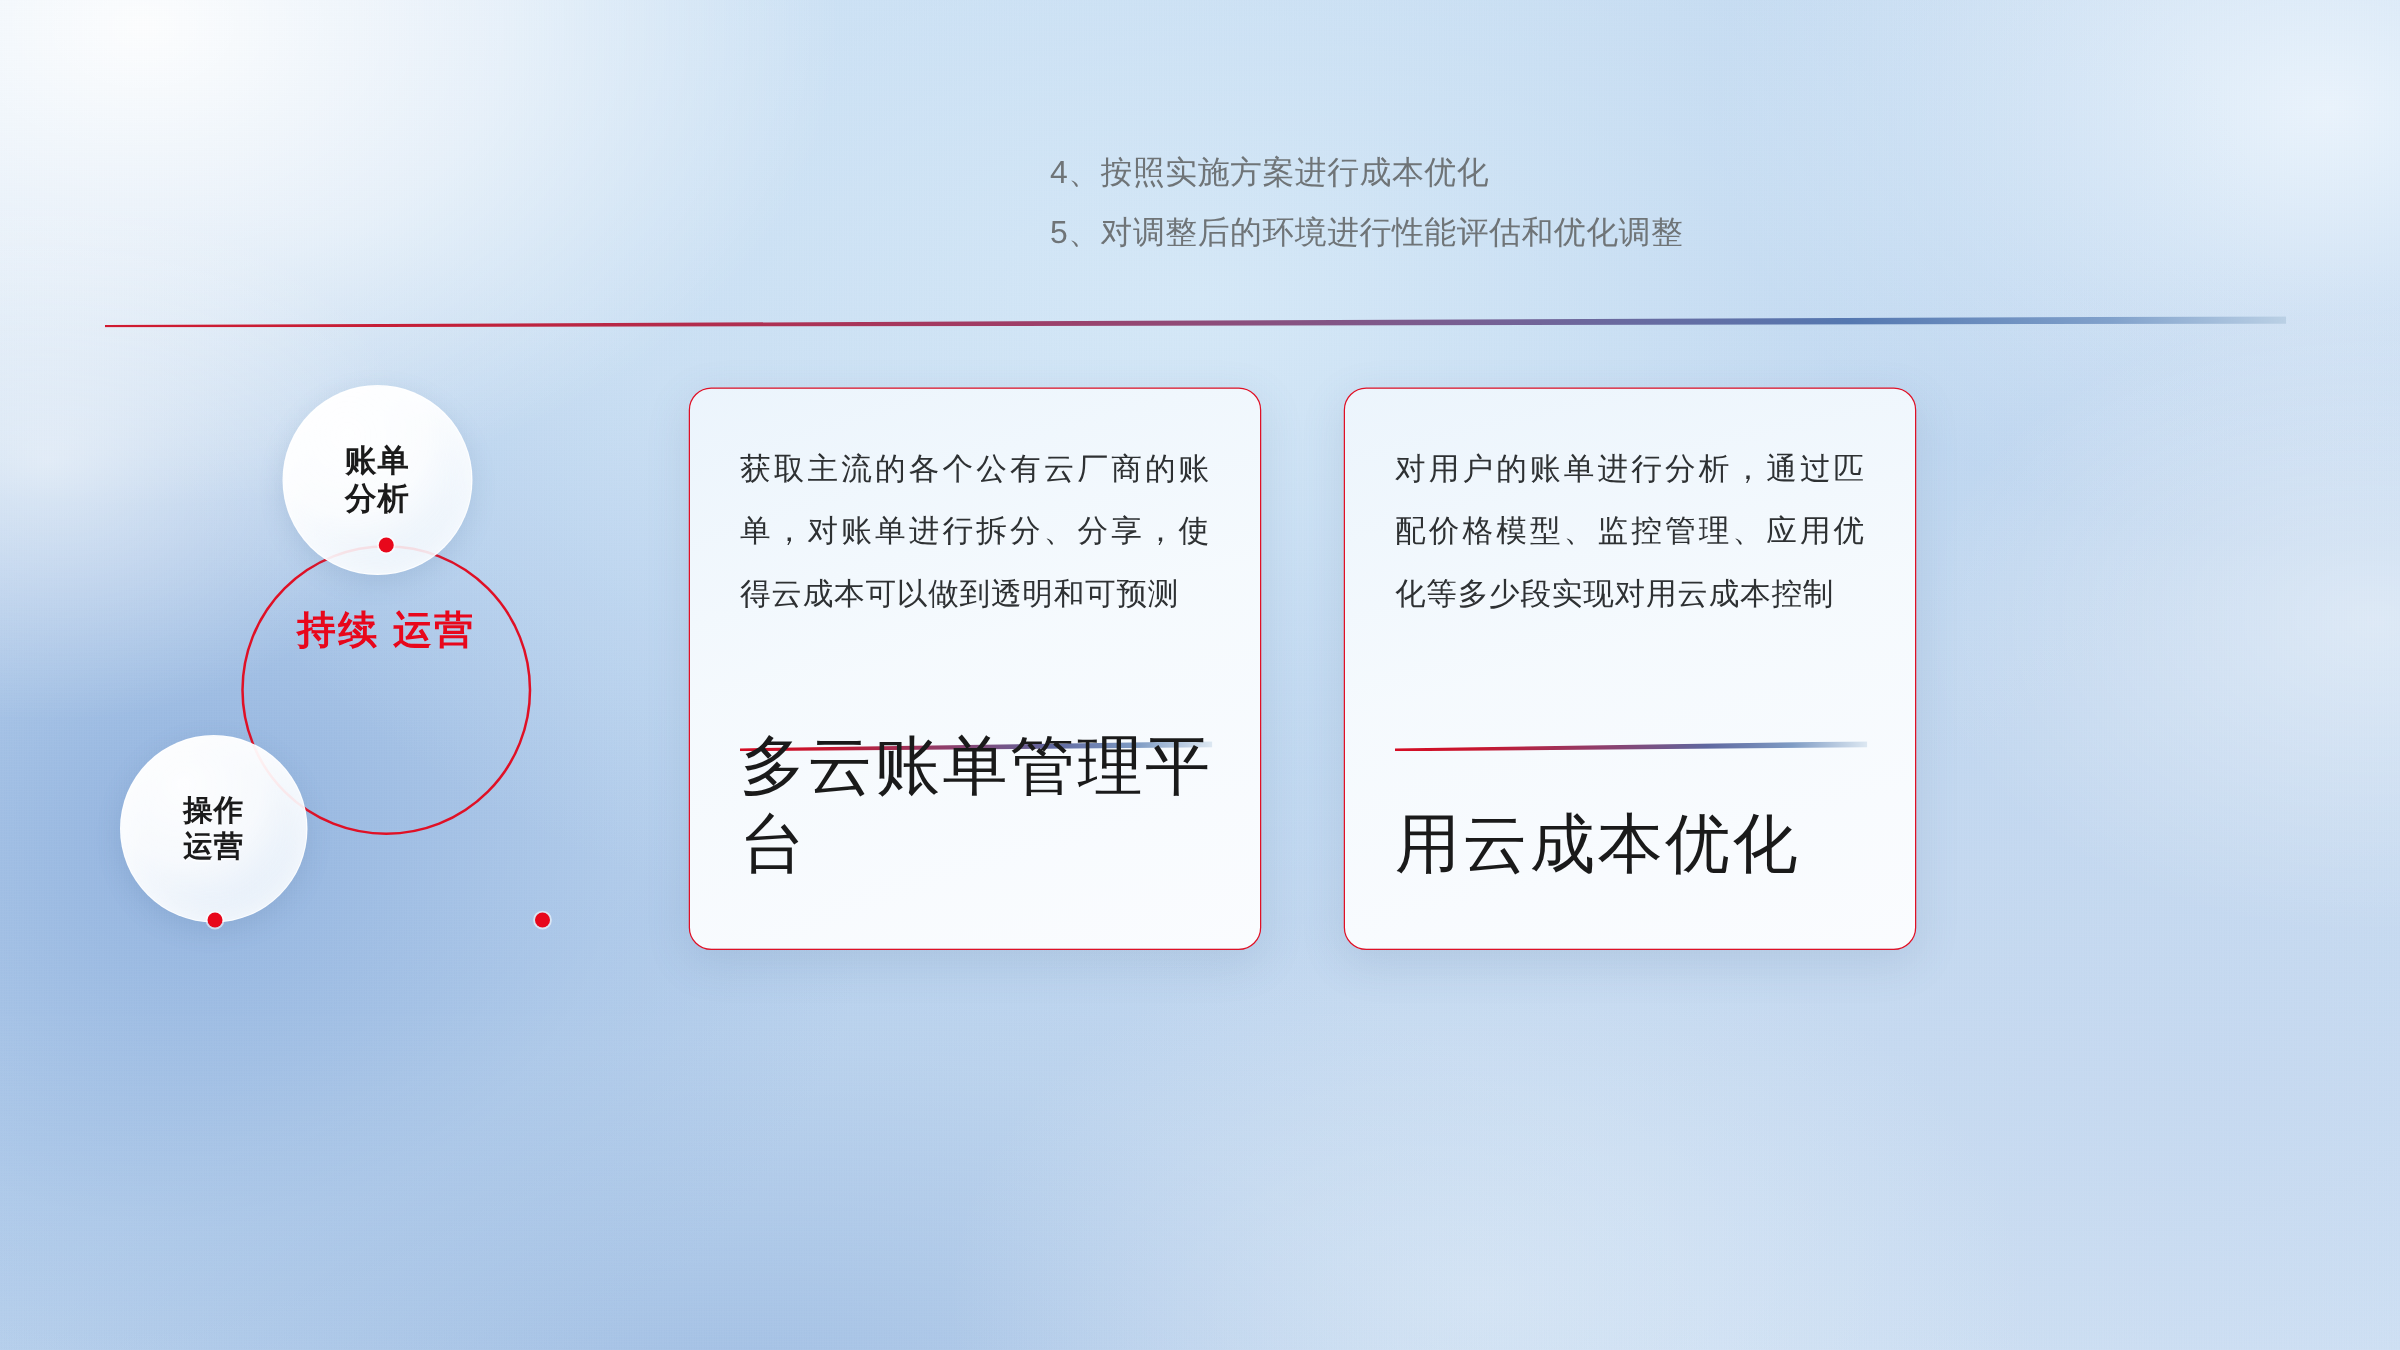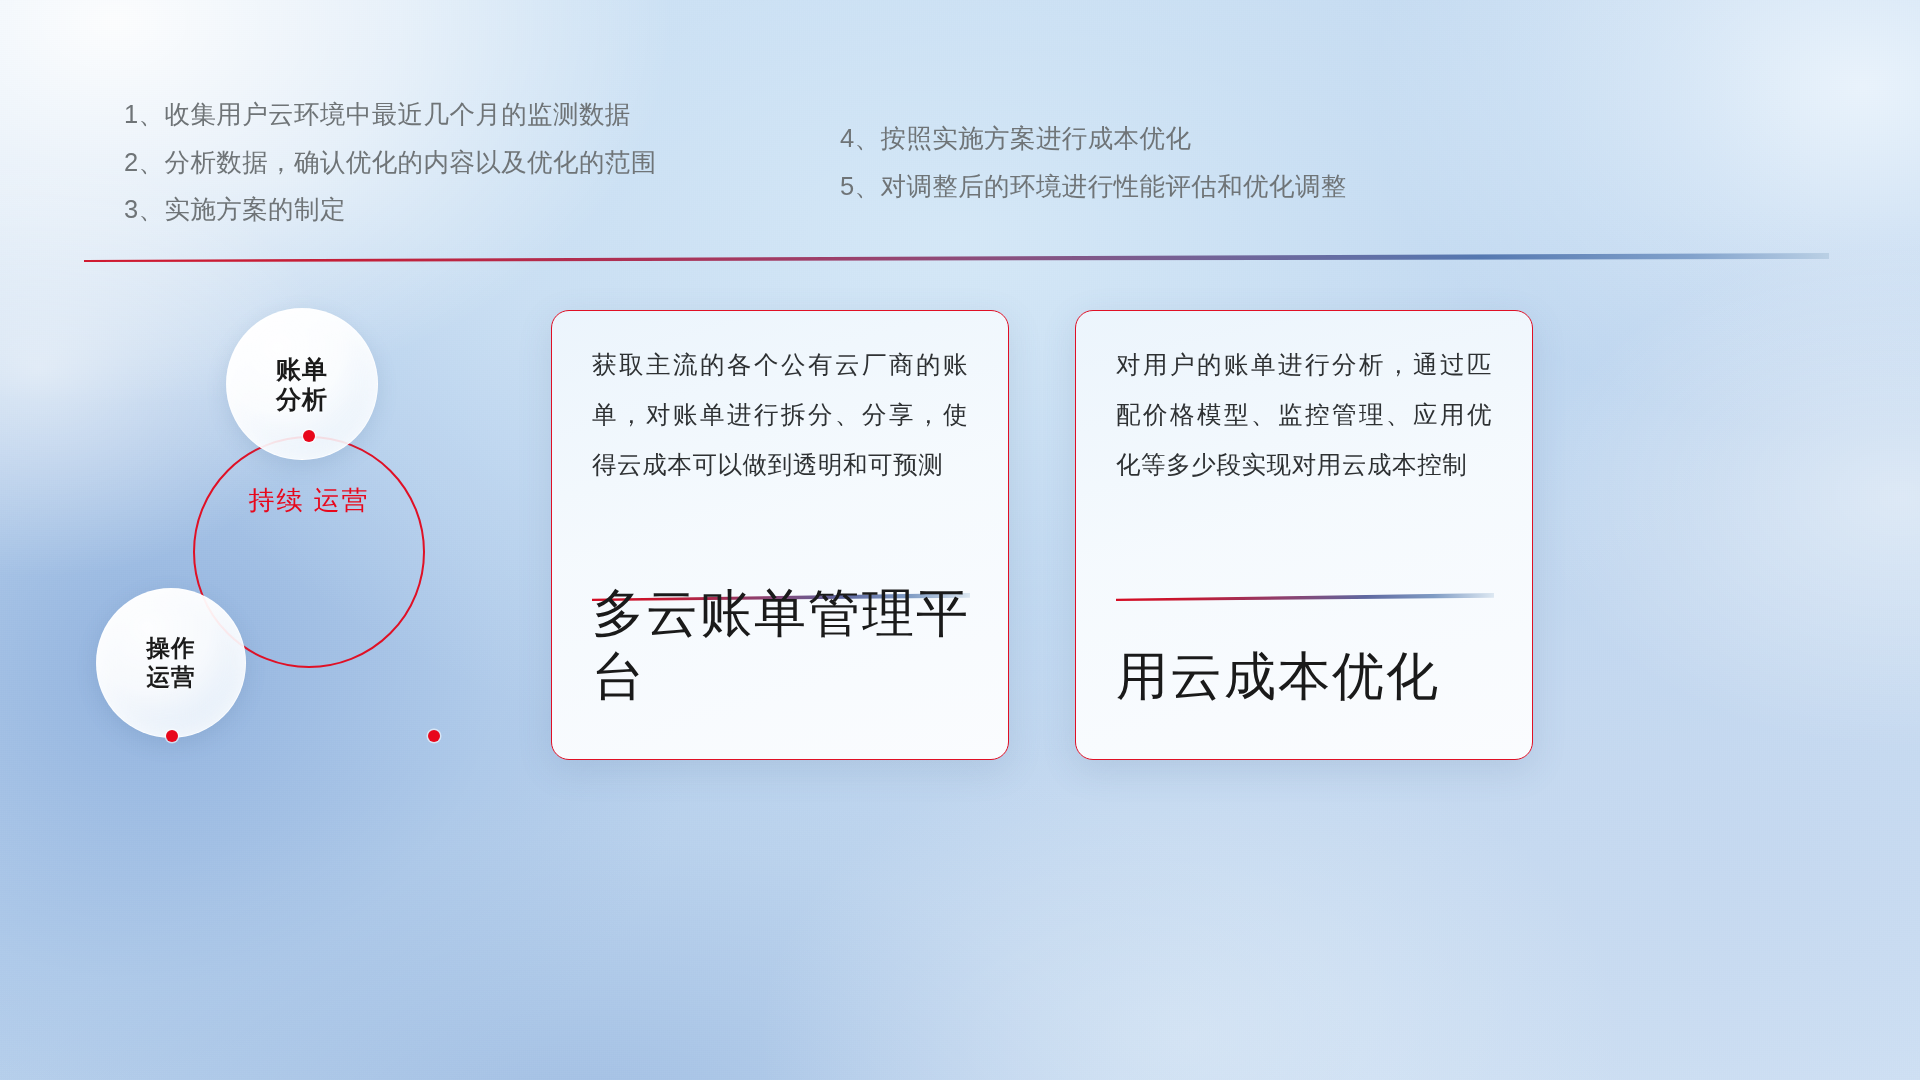--- a/index.html
+++ b/index.html
@@ -56,35 +56,35 @@
         radial-gradient(circle at 34% 26%, rgba(255,255,255,.98) 0%, rgba(255,255,255,.92) 42%, rgba(243,248,253,.86) 72%, rgba(231,241,250,.80) 100%);
      box-shadow:0 6px 20px rgba(90,120,160,.18), inset 0 0 26px rgba(255,255,255,.85);
      border:1px solid rgba(255,255,255,.85);
      text-shadow:0 1px 0 rgba(255,255,255,.6);
   }
   #bubble-top{left:138px;top:20px;width:152px;height:152px;font-size:25px;}
   #bubble-left{left:8px;top:300px;width:150px;height:150px;font-size:23.5px;}
   #bubble-right{left:268px;top:300px;width:150px;height:150px;font-size:23.5px;}
   .bubble .ln{display:block;}
   #center-label{position:absolute;left:105px;top:196px;width:232px;
-     text-align:center;color:#e8071b;font-weight:400;font-size:26px;line-height:1.28;
+     text-align:center;color:#e8071b;font-weight:700;font-size:31px;line-height:1.28;
      letter-spacing:2px;}
   .dot{position:absolute;width:12px;height:12px;border-radius:50%;background:#e8071b;
      box-shadow:0 0 0 1.5px rgba(255,255,255,.55);}
   #dot-top{left:215px;top:142px;}
   #dot-left{left:78px;top:442px;}
   #dot-right{left:340px;top:442px;}
 
   
   .card{position:absolute;top:310px;width:458px;height:450px;border-radius:18px;
      box-sizing:border-box;
      border:1.6px solid #e01025;
      background:linear-gradient(165deg, rgba(238,246,253,.93) 0%, rgba(247,251,254,.96) 46%, rgba(252,253,255,.97) 100%);
      box-shadow:0 10px 34px rgba(86,116,158,.16);
-     padding:29px 40px 0 40px;
+     padding:40px 40px 0 40px;
      overflow:hidden;
   }
   #card-1{left:551px;}
   #card-2{left:1046px;margin-left:29px;}
   .card-body{color:#2e3133;font-size:24.5px;line-height:2.04;letter-spacing:.6px;
      text-align:justify;text-justify:inter-ideograph;}
   .card-div{position:absolute;left:40px;bottom:158px;width:378px;height:8px;
      background:linear-gradient(90deg,#d50d24 0%,#c6162f 18%,#8e3f6c 44%,#5f68a0 66%,#7f9cc4 84%,#dde8f2 100%);
      clip-path:polygon(0 72%,100% 0,100% 60%,0 100%);}
   .card-title{position:absolute;left:40px;bottom:52px;width:378px;
@@ -92,25 +92,20 @@
 </style>
 </head>
 <body>
 
 <div id="bg"></div>
 <div id="bg2"></div>
 <div id="noise"></div>
 
 <div id="page">
 
-  <div class="bullets" id="list-left">
-    <div class="li">1、收集用户云环境中最近几个月的监测数据</div>
-    <div class="li">2、分析数据，确认优化的内容以及优化的范围</div>
-    <div class="li">3、实施方案的制定</div>
-  </div>
 
   <div class="bullets" id="list-right">
     <div class="li">4、按照实施方案进行成本优化</div>
     <div class="li">5、对调整后的环境进行性能评估和优化调整</div>
   </div>
 
   <div id="rule"></div>
 
   <div id="diagram">
 

